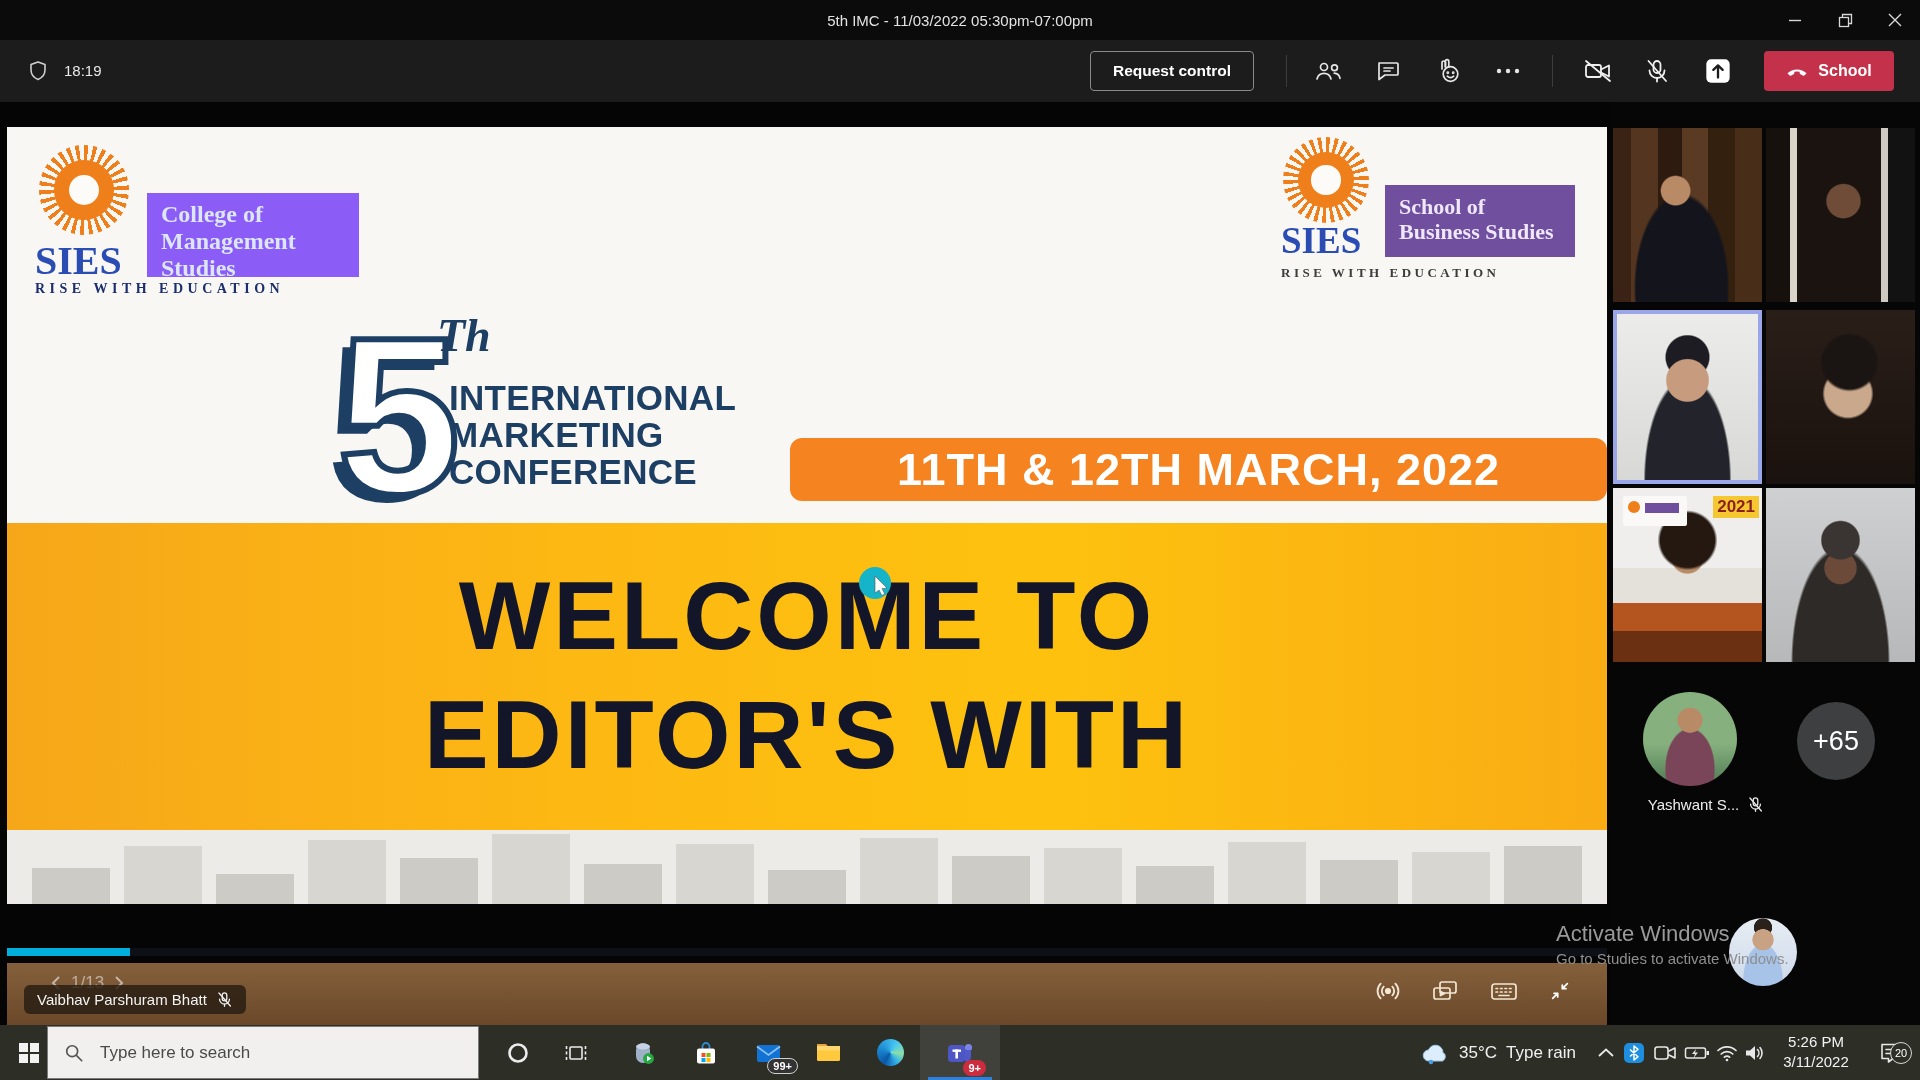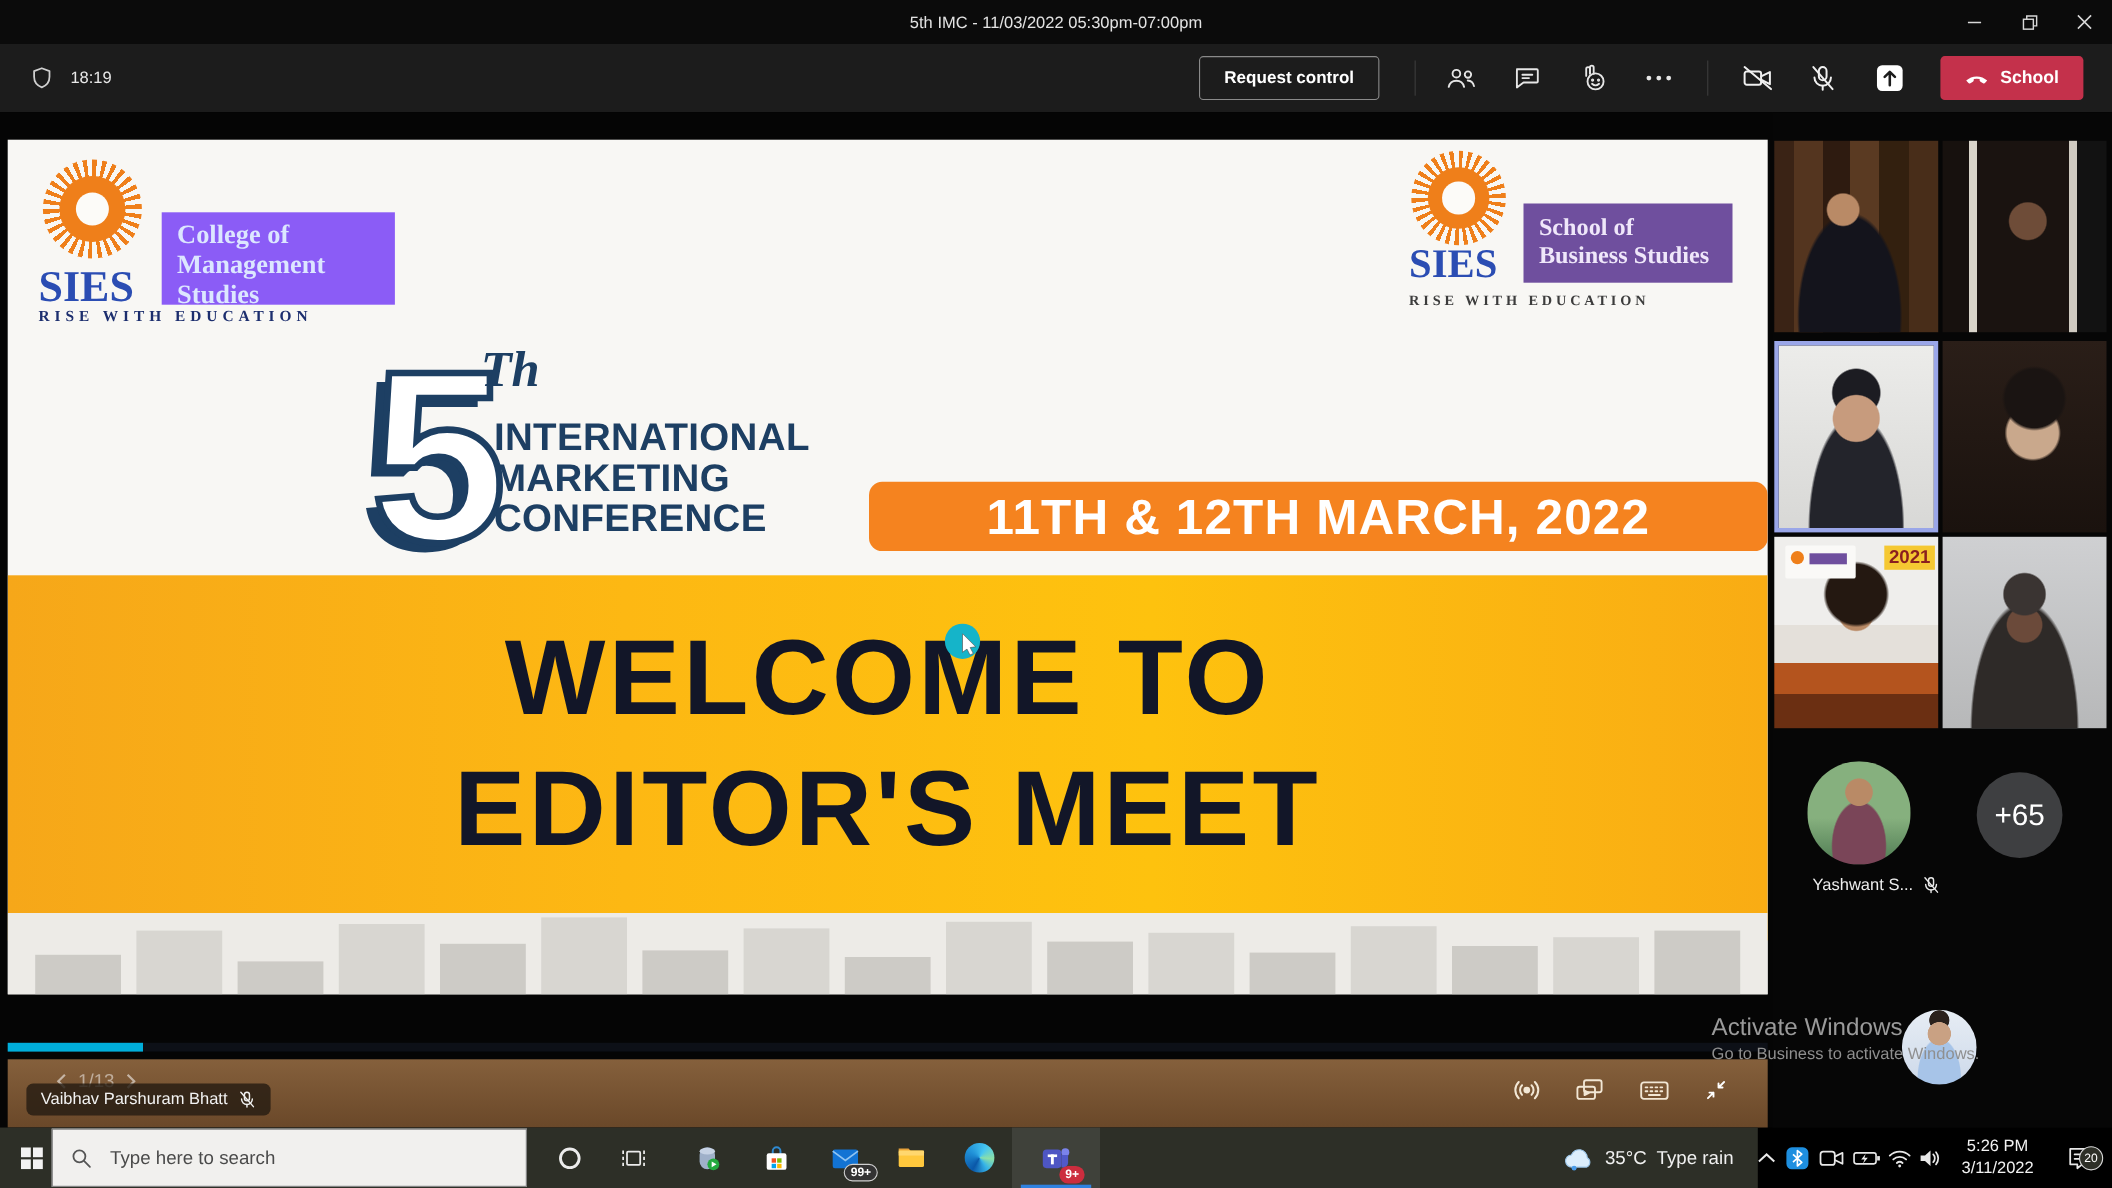--- a/index.html
+++ b/index.html
@@ -115,21 +115,21 @@
   .pname{color:#eee;font-size:15px;}
   .overflow-circle{position:absolute;left:186px;top:600px;width:78px;height:78px;border-radius:50%;
     background:#3e3f41;color:#fff;font-size:27px;display:flex;align-items:center;justify-content:center;}
 
   
   .watermark{position:absolute;left:1556px;top:919px;color:#9a9a9a;z-index:40;}
   .watermark .l1{font-size:22px;line-height:1.4;}
   .watermark .l2{font-size:15px;color:#8f8f8f;}
 
   
-  .taskbar{position:absolute;left:0;top:1025px;width:1598px;height:55px;background:#2d2f27;z-index:50;}
+  .taskbar{position:absolute;left:0;top:1025px;width:1920px;height:55px;background:#2d2f27;z-index:50;}
   .tb-btn{position:absolute;top:0;height:55px;display:flex;align-items:center;justify-content:center;}
   .search-box{position:absolute;left:47px;top:1px;width:432px;height:53px;background:#f1f0ee;
     border:1px solid #7a7a7a;box-sizing:border-box;display:flex;align-items:center;gap:14px;padding-left:16px;}
   .search-box input{border:none;outline:none;background:transparent;font-size:17px;color:#333;width:330px;
     font-family:"Liberation Sans",sans-serif;}
   .search-box input::placeholder{color:#4a4a4a;opacity:1;}
   .teams-btn{position:absolute;left:920px;top:0;width:80px;height:55px;background:rgba(255,255,255,.09);
     display:flex;align-items:center;justify-content:center;}
   .teams-underline{position:absolute;left:8px;right:8px;bottom:0;height:3px;background:#2f81e0;}
   .badge{position:absolute;background:#333;color:#fff;font-size:11px;font-weight:700;border-radius:9px;
@@ -289,21 +289,21 @@
     <div class="ab conf-title" style="left:442px;top:252px;">
       <span style="display:block">INTERNATIONAL</span>
       <span style="display:block">MARKETING</span>
       <span style="display:block">CONFERENCE</span>
     </div>
 
     <div class="ab date-banner" style="left:783px;top:311px;width:817px;height:63px;border-radius:12px;">11TH &amp; 12TH MARCH, 2022</div>
 
     <div class="ab yellow" style="left:0;top:396px;width:1600px;height:288px;">
       <div class="wline">WELCOME TO</div>
-      <div class="wline">EDITOR'S MEET</div>
+      <div class="wline">EDITOR'S WITH</div>
     </div>
 
     <div class="ab skyline" style="left:0;top:703px;width:1600px;height:74px;">
       <i></i>
         <i></i>
         <i></i>
         <i></i>
         <i></i>
         <i></i>
         <i></i>
@@ -410,21 +410,21 @@
       </span>
     </div>
     <div class="overflow-circle">+65</div>
 
     <div class="ab avatar av-small" style="left:118px;top:816px;"></div>
   </div>
 </div>
 
 <div class="watermark">
   <div class="l1">Activate Windows</div>
-  <div class="l2">Go to Business to activate Windows.</div>
+  <div class="l2">Go to Studies to activate Windows.</div>
 </div>
 
 <div class="taskbar">
   <div class="tb-btn" style="left:6px;width:46px;">
     <span>
       <svg width="20" height="20" viewBox="0 0 20 20">
           <rect x="0" y="0" width="9" height="9" fill="#f2f2f2"></rect>
         <rect x="11" y="0" width="9" height="9" fill="#f2f2f2"></rect>
           <rect x="0" y="11" width="9" height="9" fill="#f2f2f2"></rect>
         <rect x="11" y="11" width="9" height="9" fill="#f2f2f2"></rect>

